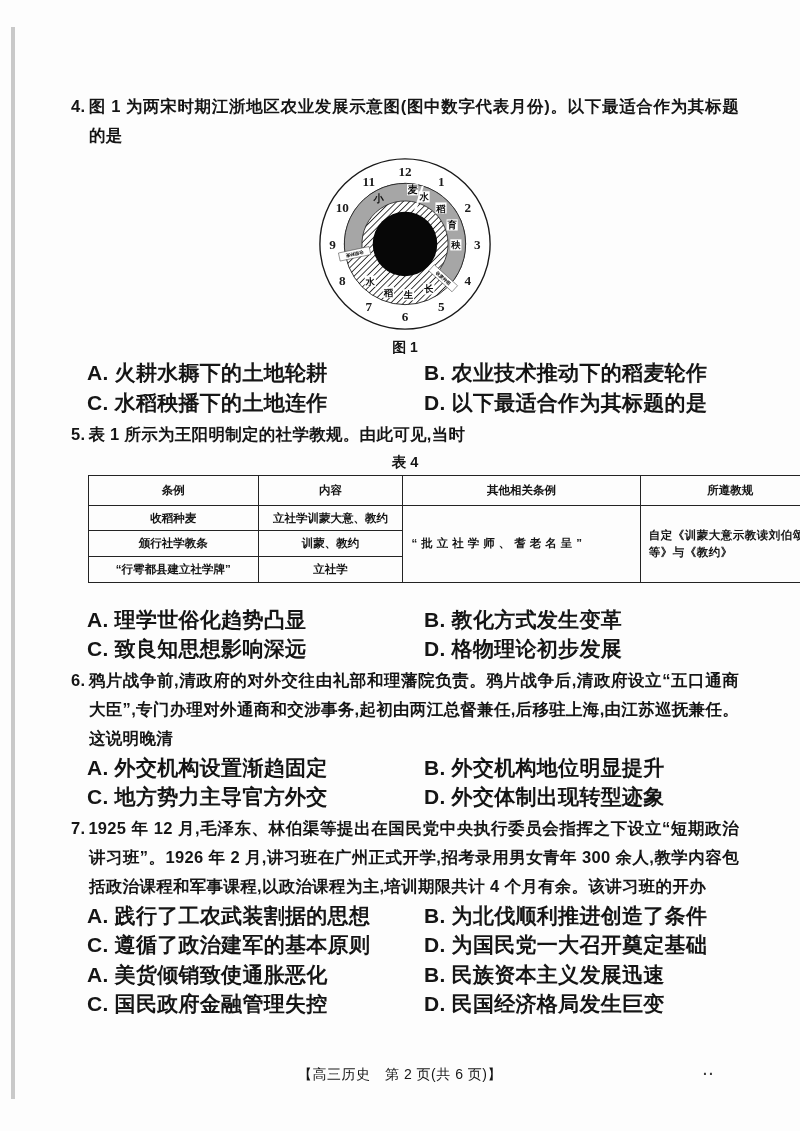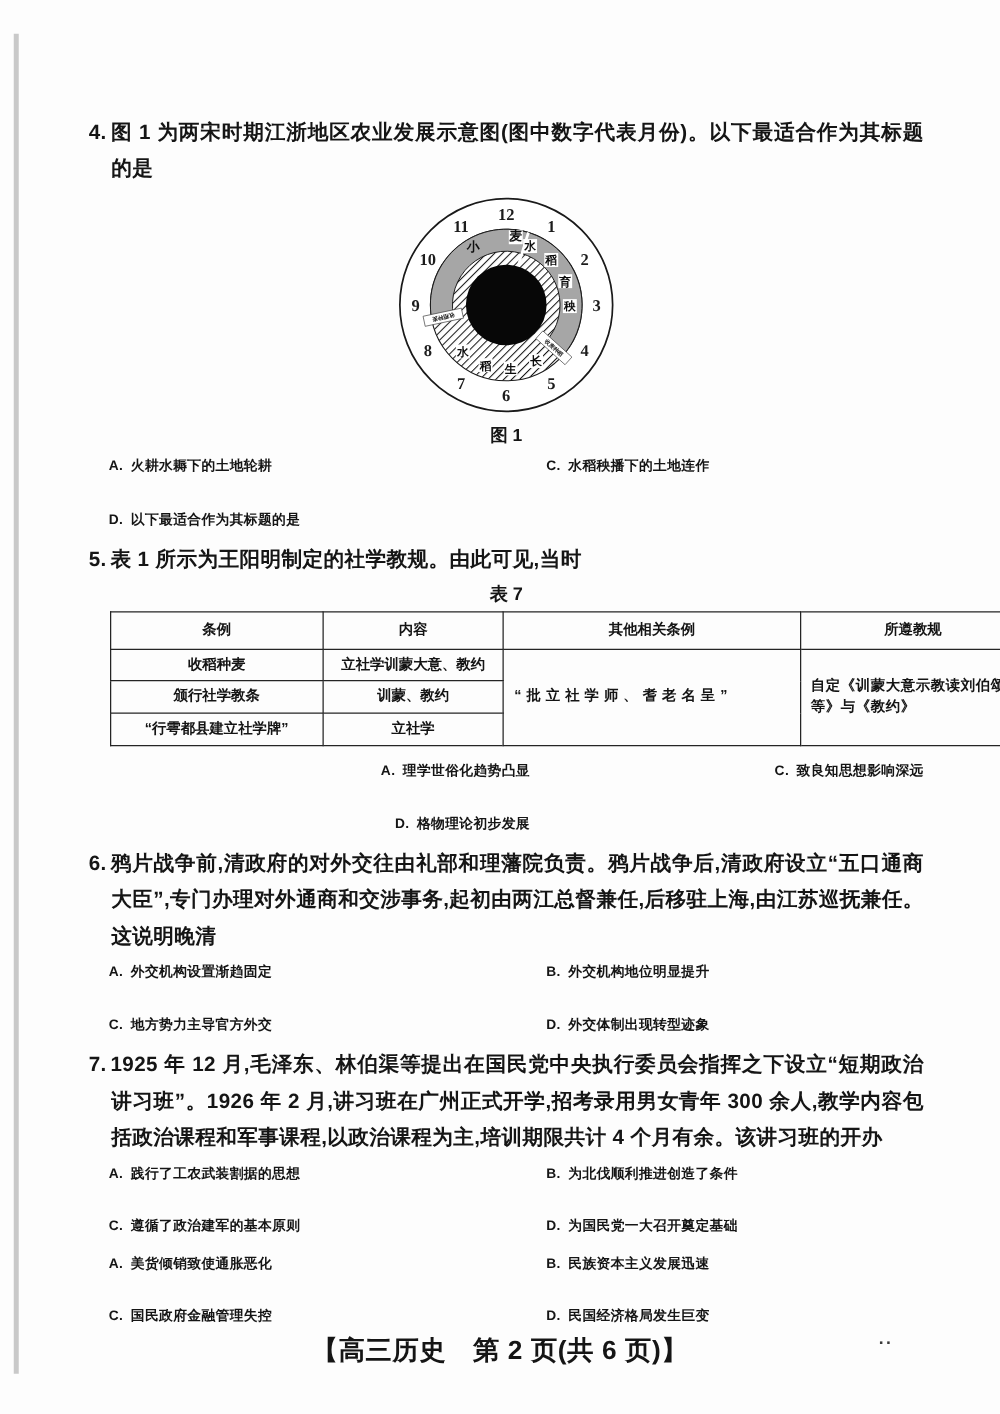--- a/index.html
+++ b/index.html
@@ -9,43 +9,43 @@
     color:#151515;overflow:hidden;
   }
   .scan-line{position:absolute;left:11px;top:27px;width:4px;height:1072px;background:#c9c9c9;}
   .content{position:absolute;left:71px;top:0;width:668px;}
   .stem{
     font-size:16.5px;font-weight:700;line-height:29px;text-align:justify;
     padding-left:18px;text-indent:-18px;letter-spacing:0.3px;
   }
   .qnum{padding-right:3px;}
   .options{display:grid;grid-template-columns:337px 1fr;padding-left:16px;
-    font-size:11px;font-weight:700;line-height:29.5px;letter-spacing:0.3px;gap:13px;}
+    font-size:21px;font-weight:700;line-height:29.5px;letter-spacing:0.3px;}
   .opt .olabel{padding-right:6px;}
   .fig-wrap{text-align:center;margin-top:4px;}
   .fig-caption{font-size:14px;font-weight:700;line-height:16px;margin-top:1px;}
   .mon{font:700 13.5px "Liberation Serif","DejaVu Serif",serif;fill:#1c1c1c;}
   .rlab{font-size:9.6px;font-weight:700;fill:#0c0c0c;}
   .wl{font-size:10.5px;font-weight:700;fill:#101010;}
   .tiny{font-size:4.6px;font-weight:700;fill:#222;}
   svg text{text-anchor:middle;dominant-baseline:central;}
   .tbl-title{text-align:center;font-size:14.5px;font-weight:700;margin-top:3px;line-height:21px;}
   table.rules{border-collapse:collapse;margin:2px 0 0 17px;width:733px;table-layout:fixed;
     font-size:11.5px;font-weight:700;color:#141414;}
   table.rules th,table.rules td{border:1.6px solid #242424;line-height:1.45;}
   table.rules th{padding:6px 3px;text-align:center;}
   table.rules td{padding:4px 4px;text-align:center;}
   table.rules td.lft{text-align:left;padding:4px 8px;}
   td.related{letter-spacing:4px;border-radius:13px;}
   td.rules-col{letter-spacing:0.5px;}
   .c1{width:143px}.c2{width:122px}.c3{width:200px}.c4{width:152px}
   .footer{position:absolute;left:0;top:1066px;width:800px;text-align:center;
-    font-size:21px;font-weight:700;letter-spacing:0.5px;}
+    font-size:14px;font-weight:400;letter-spacing:0.5px;}
   .footer-dots{position:absolute;left:703px;top:1062px;font-size:14px;font-weight:700;color:#3a3a3a;letter-spacing:2px;}
-  .mt-q5{margin-top:3px;} .mt-opts4{margin-top:3px;} .mt-table-opts{margin-top:6px;text-align:right;}
+  .mt-q5{margin-top:3px;} .mt-opts4{margin-top:3px;} .mt-table-opts{margin-top:22px;}
   .mt-q{margin-top:2px;}
 </style>
 </head>
 <body>
 
 <div class="scan-line"></div>
 
 <div class="content">
 
   <div class="stem" style="margin-top:92px;">
@@ -108,29 +108,30 @@
       <g transform="translate(58.5,102) rotate(168)">
         <rect x="-16" y="-4.2" width="32" height="8.4" fill="#fff" stroke="#333" stroke-width="0.5"></rect>
         <text class="tiny" x="0" y="0">收稻种麦</text>
       </g>
     </svg>
     <div class="fig-caption">图 1</div>
   </div>
 
   <div class="options mt-opts4">
     <span class="opt"><span class="olabel">A.</span><span>火耕水耨下的土地轮耕</span></span>
+    <span class="opt"><span class="olabel">B.</span><span>农业技术推动下的稻麦轮作</span></span>
     <span class="opt"><span class="olabel">C.</span><span>水稻秧播下的土地连作</span></span>
     <span class="opt"><span class="olabel">D.</span><span>以下最适合作为其标题的是</span></span>
   </div>
 
   <div class="stem mt-q5">
     <span class="qnum">5.</span><span>表 1 所示为王阳明制定的社学教规。由此可见,当时</span>
   </div>
 
-  <div class="tbl-title">表 7</div>
+  <div class="tbl-title">表 4</div>
 
   <table class="rules">
     <colgroup>
         <col class="c1">
         <col class="c2">
         <col class="c3">
         <col class="c4">
       </colgroup>
     <tbody>
         <tr>
@@ -151,20 +152,21 @@
     </tr>
     <tr>
       <td>“行雩都县建立社学牌”</td>
       <td>立社学</td>
     </tr>
   </tbody>
     </table>
 
   <div class="options mt-table-opts">
     <span class="opt"><span class="olabel">A.</span><span>理学世俗化趋势凸显</span></span>
+    <span class="opt"><span class="olabel">B.</span><span>教化方式发生变革</span></span>
     <span class="opt"><span class="olabel">C.</span><span>致良知思想影响深远</span></span>
     <span class="opt"><span class="olabel">D.</span><span>格物理论初步发展</span></span>
   </div>
 
   <div class="stem mt-q">
     <span class="qnum">6.</span><span>鸦片战争前,清政府的对外交往由礼部和理藩院负责。鸦片战争后,清政府设立“五口通商大臣”,专门办理对外通商和交涉事务,起初由两江总督兼任,后移驻上海,由江苏巡抚兼任。这说明晚清</span>
   </div>
   <div class="options">
     <span class="opt"><span class="olabel">A.</span><span>外交机构设置渐趋固定</span></span>
     <span class="opt"><span class="olabel">B.</span><span>外交机构地位明显提升</span></span>

